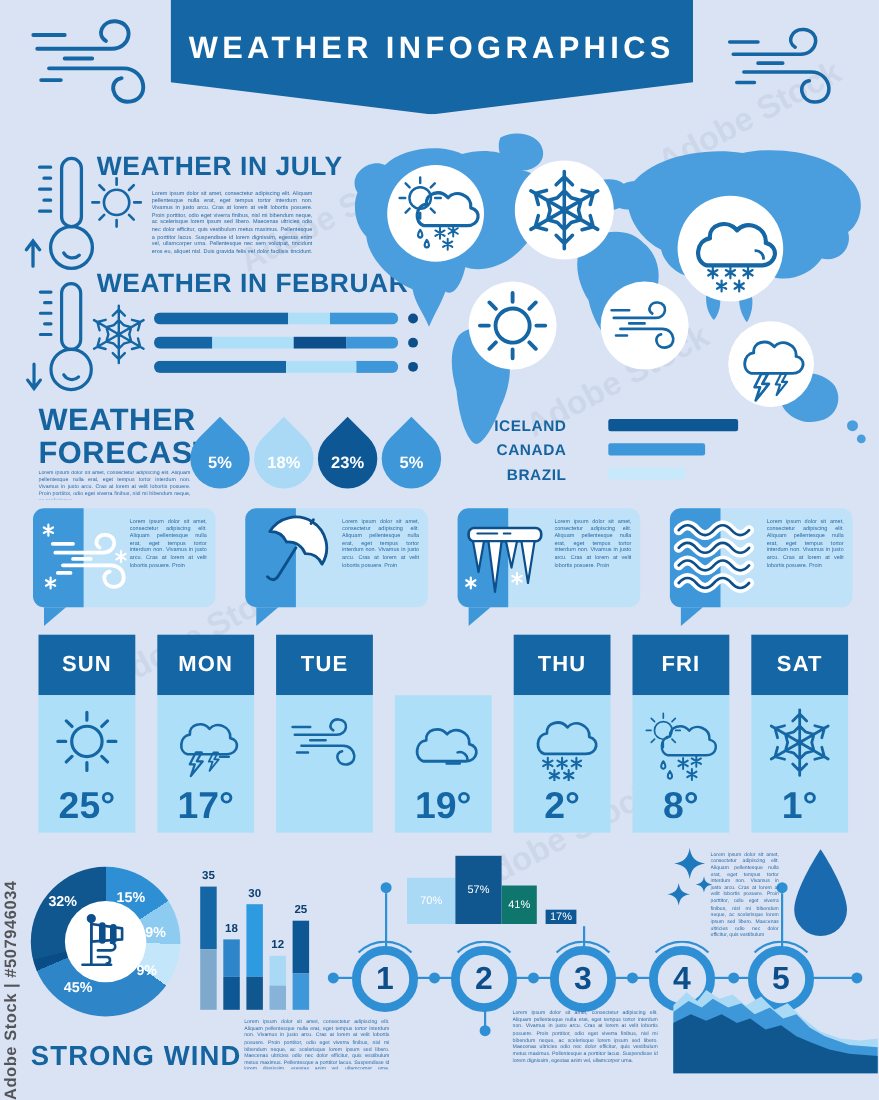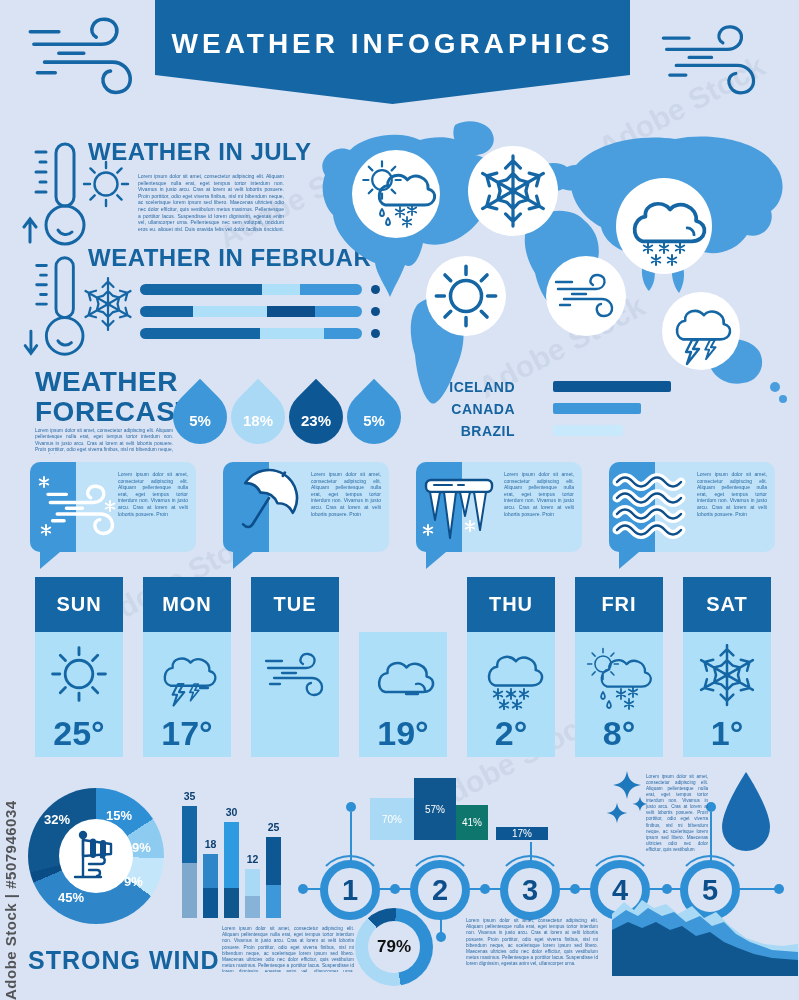--- a/index.html
+++ b/index.html
@@ -507,21 +507,21 @@
 
   <div class="stepbar" style="left:370px;top:798px;width:44px;height:42px;background:#a9d9f5">
     <span>70%</span>
   </div>
   <div class="stepbar" style="left:414px;top:778px;width:42px;height:62px;background:#11578f">
     <span>57%</span>
   </div>
   <div class="stepbar" style="left:456px;top:805px;width:32px;height:35px;background:#0f766e">
     <span>41%</span>
   </div>
-  <div class="stepbar" style="left:496px;top:827px;width:52px;height:13px;background:#0d5795">
+  <div class="stepbar" style="left:496px;top:827px;width:28px;height:13px;background:#0d5795">
     <span>17%</span>
   </div>
 
   <div class="abs" style="left:300px;top:888px;width:482px;height:2px;background:#2e8fd4"></div>
   <div class="tdot" style="left:298px;top:884px"></div>
   <div class="tdot" style="left:390px;top:884px"></div>
   <div class="tdot" style="left:480px;top:884px"></div>
   <div class="tdot" style="left:570px;top:884px"></div>
   <div class="tdot" style="left:662px;top:884px"></div>
   <div class="tdot" style="left:774px;top:884px"></div>
@@ -554,27 +554,20 @@
   <svg class="abs" style="left:632px;top:796px" width="16" height="16" viewBox="-15 -15 30 30">
       <use href="#sparkle" fill="#1e78bc"></use>
     </svg>
 
   <div class="abs txt" style="left:646px;top:774px;width:62px;height:80px;font-size:4.6px">Lorem ipsum dolor sit amet, consectetur adipiscing elit. Aliquam pellentesque nulla erat, eget tempus tortor interdum non. Vivamus in justo arcu. Cras at lorem at velit lobortis posuere. Proin porttitor, odio eget viverra finibus, nisl mi bibendum neque, ac scelerisque lorem ipsum sed libero. Maecenas ultricies odio nec dolor efficitur, quis vestibulum</div>
 
   <svg class="abs" style="left:720px;top:770px" width="52" height="84" viewBox="0 0 52 84">
     <path d="M26 2 C26 2 2 38 2 57 A24 24 0 0 0 50 57 C50 38 26 2 26 2 Z" fill="#1a6ab0"></path>
   </svg>
 
-  <div class="abs" style="left:355px;top:908px;width:78px;height:78px;border-radius:50%;
-              background:conic-gradient(from 318deg,#0d5795 0 45deg,#2e8fd4 0 212deg,#a9d9f5 0 360deg)">
-    <div class="abs" style="left:13px;top:13px;width:52px;height:52px;border-radius:50%;background:#d9e3f4;
-                display:flex;align-items:center;justify-content:center">
-      <span style="color:#111;font-weight:800;font-size:17px">79%</span>
-    </div>
-  </div>
 
   <div class="abs txt" style="left:222px;top:926px;width:132px;height:46px;font-size:4.7px">Lorem ipsum dolor sit amet, consectetur adipiscing elit. Aliquam pellentesque nulla erat, eget tempus tortor interdum non. Vivamus in justo arcu. Cras at lorem at velit lobortis posuere. Proin porttitor, odio eget viverra finibus, nisl mi bibendum neque, ac scelerisque lorem ipsum sed libero. Maecenas ultricies odio nec dolor efficitur, quis vestibulum metus maximus. Pellentesque a porttitor lacus. Suspendisse id lorem dignissim, egestas anim vel, ullamcorper urna. Pellentesque nec sem volutpat, tincidunt eros eu, aliquet nisl. Duis</div>
   <div class="abs txt" style="left:466px;top:918px;width:132px;height:54px;font-size:4.7px">Lorem ipsum dolor sit amet, consectetur adipiscing elit. Aliquam pellentesque nulla erat, eget tempus tortor interdum non. Vivamus in justo arcu. Cras at lorem at velit lobortis posuere. Proin porttitor, odio eget viverra finibus, nisl mi bibendum neque, ac scelerisque lorem ipsum sed libero. Maecenas ultricies odio nec dolor efficitur, quis vestibulum metus maximus. Pellentesque a porttitor lacus. Suspendisse id lorem dignissim, egestas anim vel, ullamcorper urna.</div>
 
   <svg class="abs" style="left:612px;top:896px" width="186" height="80" viewBox="0 0 186 80">
     <path d="M0 18 L12 6 L22 14 L30 4 L42 12 L54 8 L66 18 L80 10 L92 22 L104 16 L118 30 L134 42 L152 48 L170 50 L186 48 L186 80 L0 80 Z" fill="#a9d9f5"></path>
     <path d="M0 24 L14 14 L26 20 L36 12 L50 20 L62 16 L74 26 L88 20 L100 30 L112 26 L124 38 L138 46 L160 54 L186 56 L186 80 L0 80 Z" fill="#3d97d9"></path>
     <path d="M0 34 L16 26 L30 32 L44 26 L58 34 L70 30 L84 40 L98 36 L112 46 L126 52 L142 58 L160 62 L186 64 L186 80 L0 80 Z" fill="#11578f"></path>
   </svg>
 

